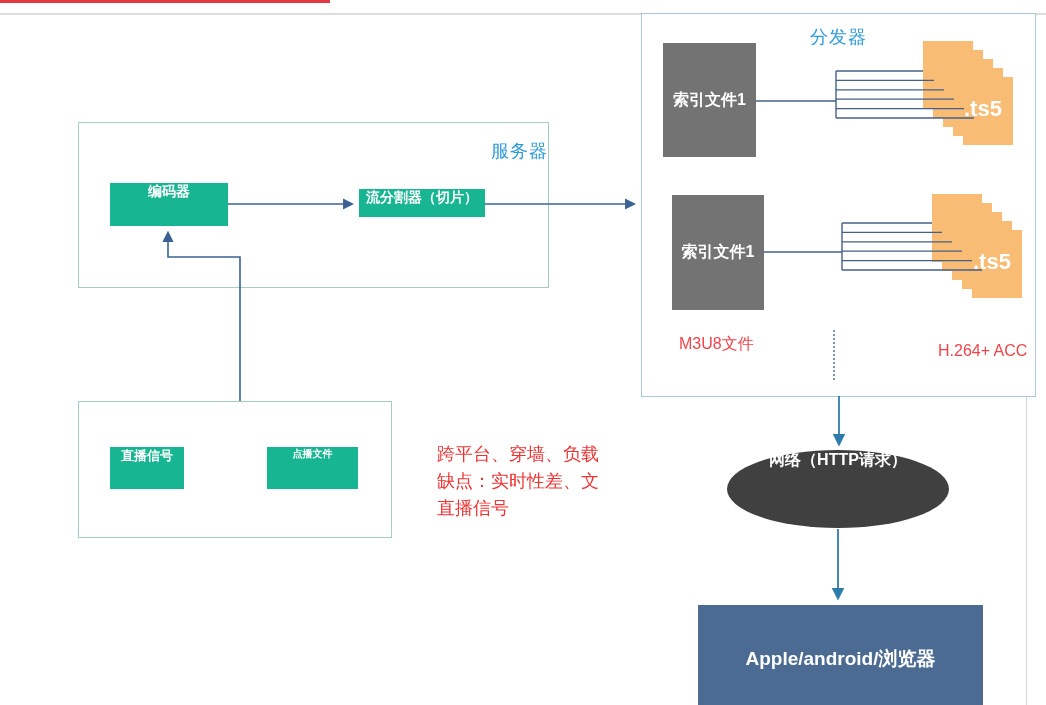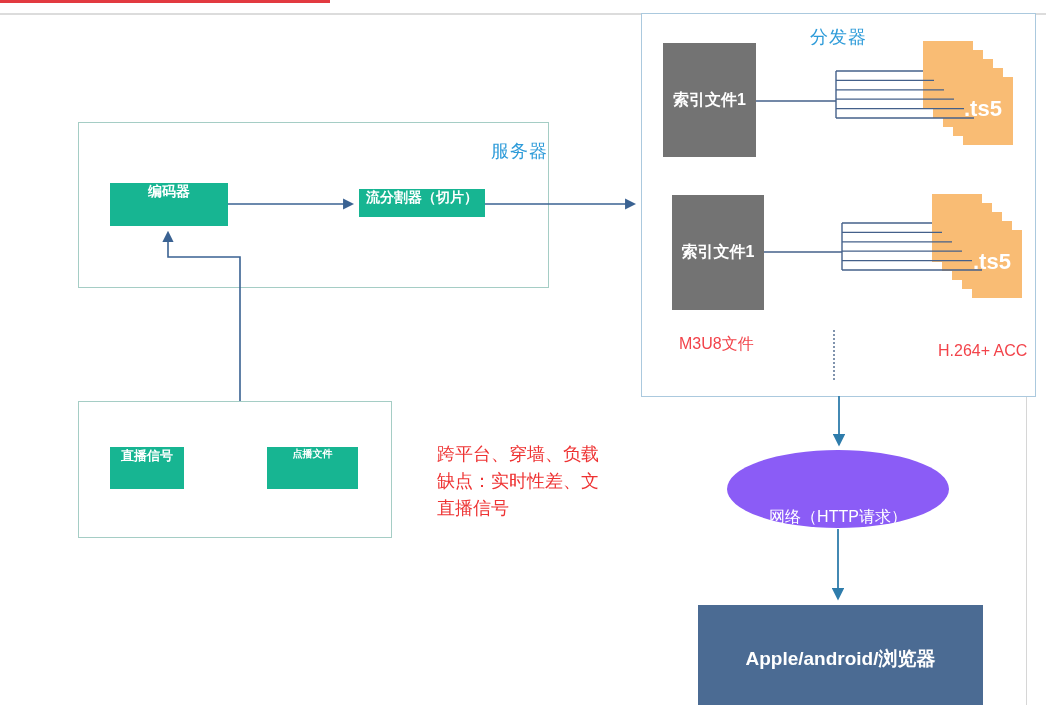--- a/index.html
+++ b/index.html
@@ -19,22 +19,22 @@
   
   .teal-box{background:#17b592;color:#ffffff;font-weight:bold;font-size:14px;
     display:flex;justify-content:center;text-align:center;}
   .orange-box{background:#737373;color:#ffffff;font-weight:bold;font-size:16px;
     display:flex;align-items:center;justify-content:center;text-align:center;z-index:1;}
   .card{position:absolute;width:50px;height:68px;background:#f9bc74;}
   .ts-label{color:#ffffff;font-weight:bold;font-size:22px;z-index:3;white-space:nowrap;}
   .red-note{color:#ee3333;font-size:18px;line-height:27px;white-space:nowrap;}
   .red-label{color:#f2434a;font-size:16px;white-space:nowrap;z-index:3;}
   .dotted-v{border-left:2px dotted #8093ad;width:0;height:50px;}
-  .ellipse{background:#8b5cf6;border-radius:50%;color:#fff;font-weight:normal;font-size:16px;
-    display:flex;align-items:flex-end;justify-content:center;z-index:1;}
+  .ellipse{background:#404040;border-radius:50%;color:#fff;font-weight:bold;font-size:16px;
+    display:flex;align-items:flex-start;justify-content:center;z-index:1;}
   .client{background:#4b6b93;color:#fff;font-weight:bold;font-size:19px;
     display:flex;align-items:center;justify-content:center;z-index:1;}
   svg.wires{position:absolute;left:0;top:0;z-index:2;pointer-events:none;}
   .stack{z-index:1;}
 </style>
 </head>
 <body>
 
 <div id="stage">
 

